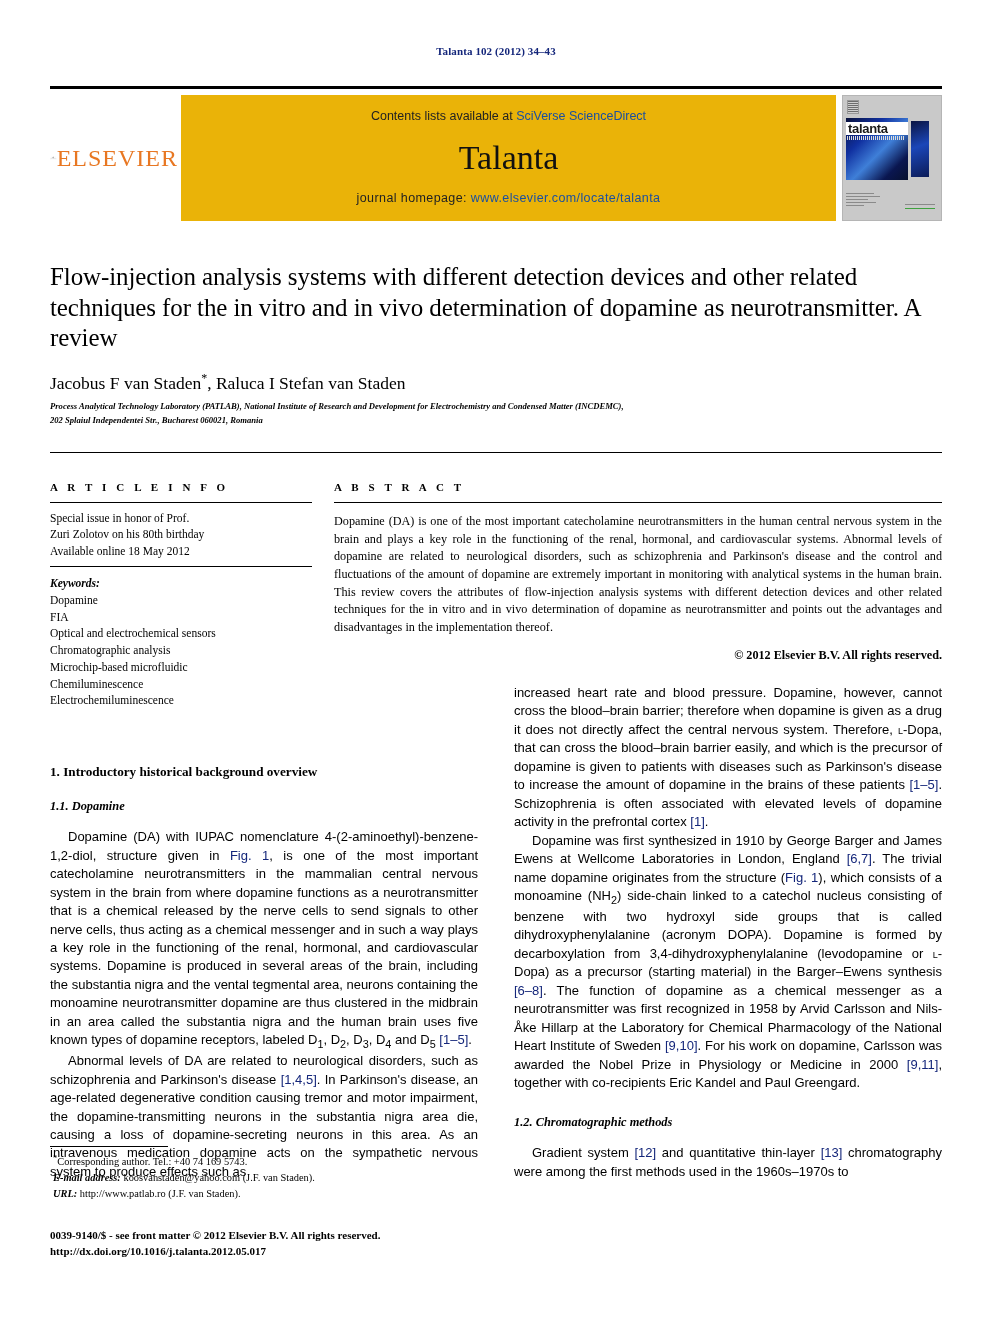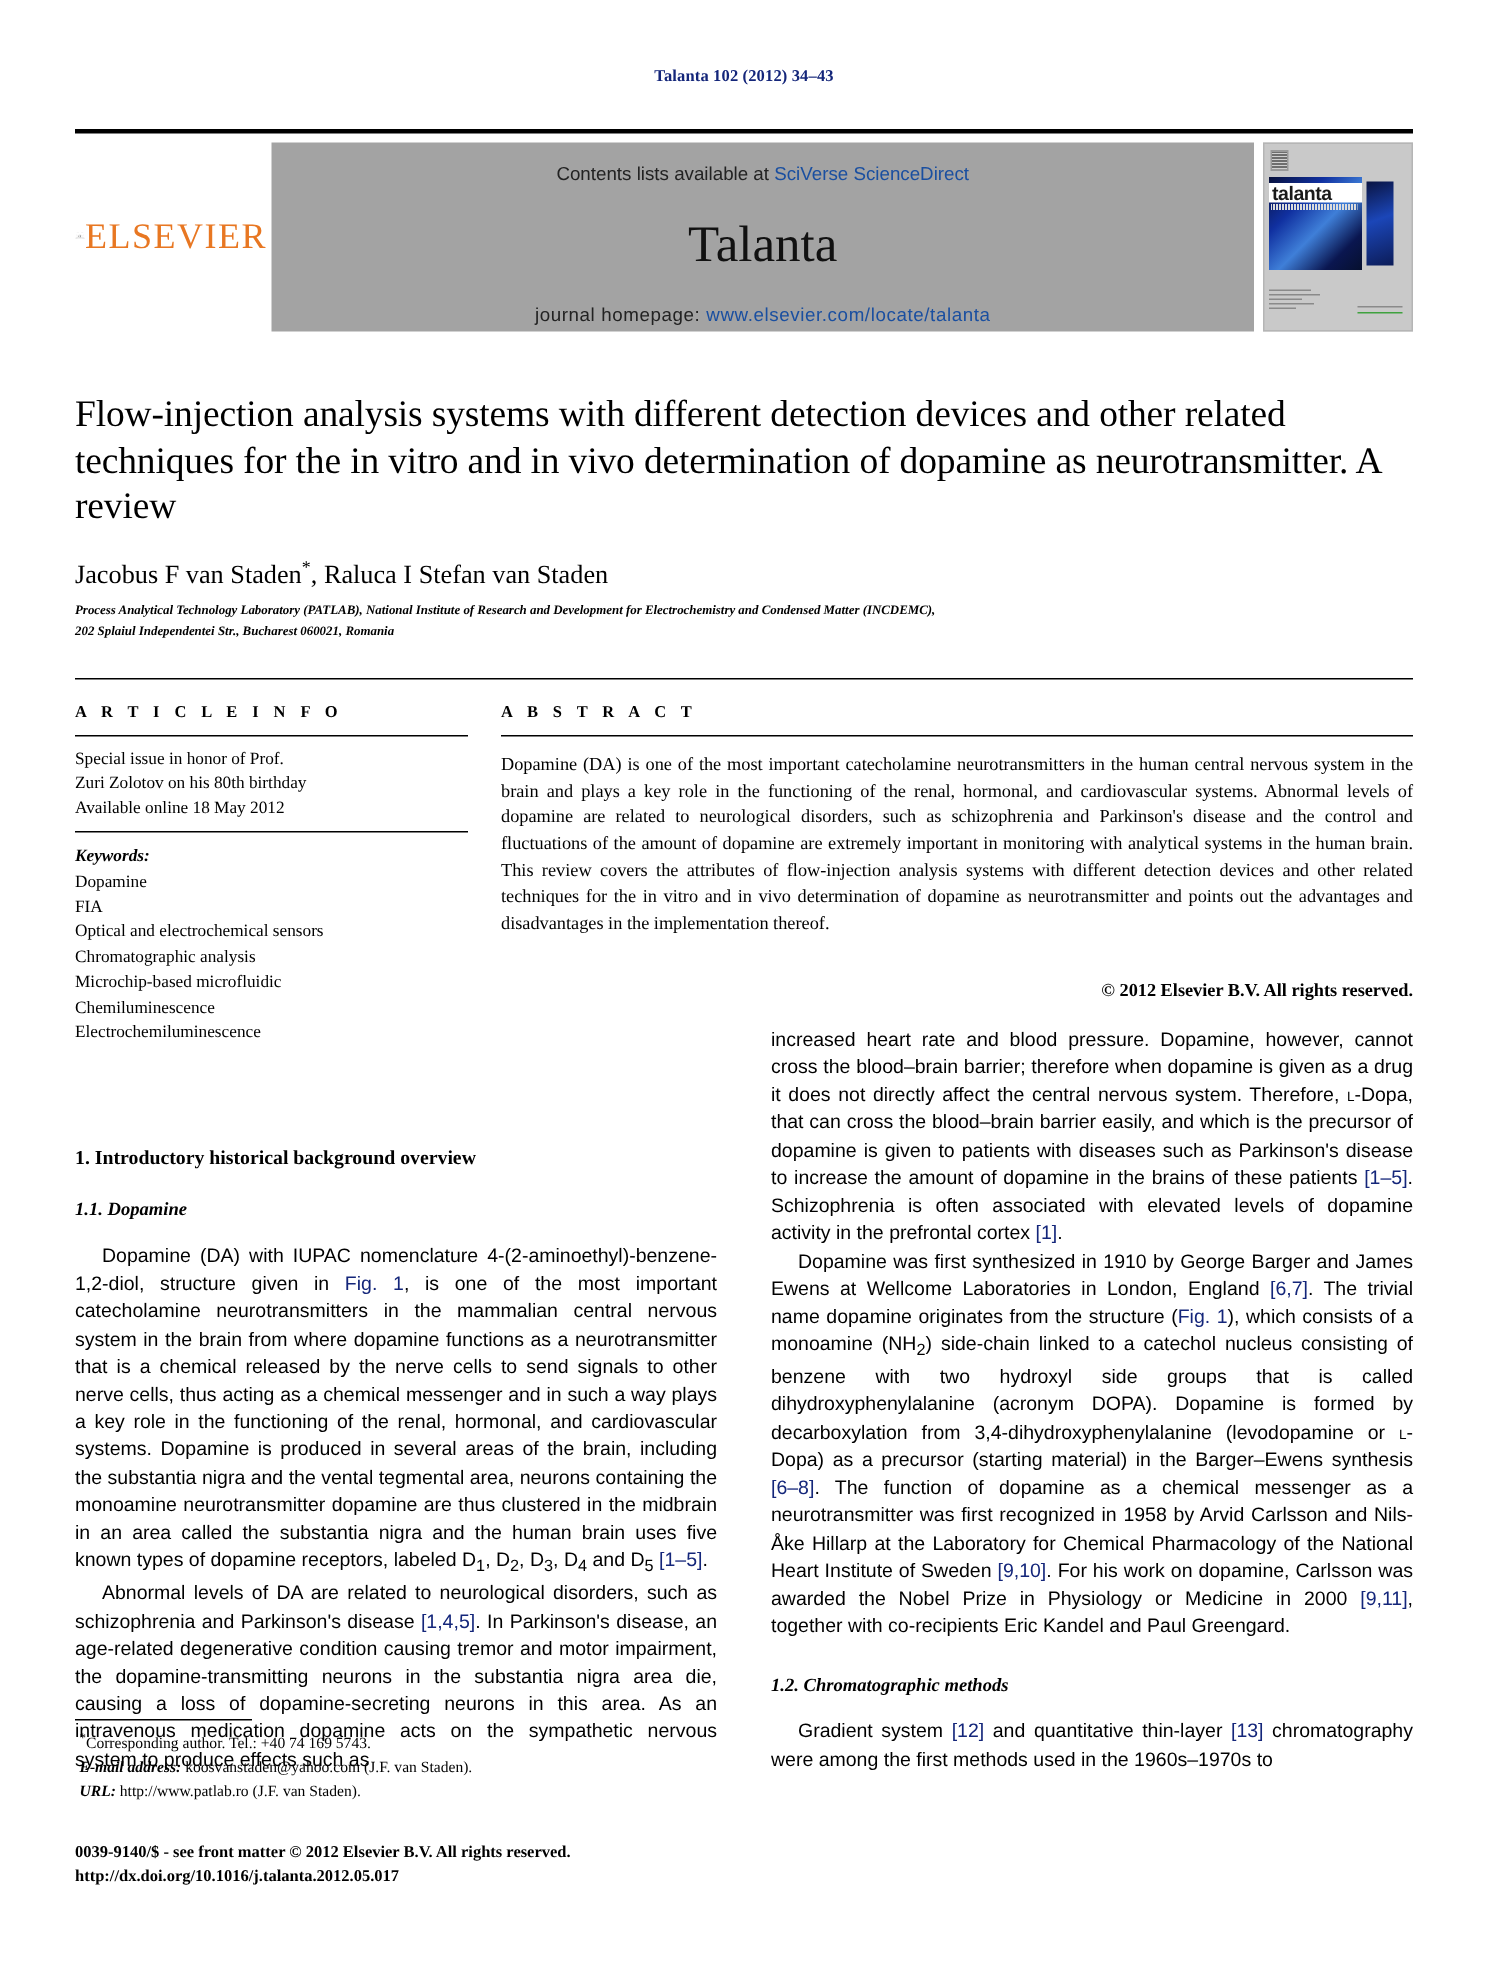--- a/index.html
+++ b/index.html
@@ -57,26 +57,26 @@
   .elsevier-word {
     font-family: "Liberation Serif", serif;
     color: #e87722;
     font-size: 24px;
     letter-spacing: 1px;
     line-height: 1;
     margin-top: 1px;
   }
   .jcenter {
     flex: 1 1 auto;
-    background: #a3a3a3;
+    background: #eab308;
     display: flex;
     flex-direction: column;
     align-items: center;
     justify-content: space-between;
-    padding: 14px 0 4px 0;
+    padding: 14px 0 16px 0;
     margin-left: 3px;
   }
   .contents-line {
     font-family: "Liberation Sans", sans-serif;
     font-size: 12.5px;
     color: #222;
   }
   .contents-line .sd {
     color: #1a4fa0;
   }
@@ -197,21 +197,21 @@
     color: #000;
   }
 
   
   .info-abstract {
     position: absolute;
     left: 50px;
     top: 452px;
     width: 892px;
     border-top: 1.5px solid #000;
-    padding-top: 16px;
+    padding-top: 28px;
     display: flex;
   }
   .col-info { width: 262px; flex: 0 0 262px; }
   .col-gap  { width: 22px; flex: 0 0 22px; }
   .col-abs  { flex: 1 1 auto; }
 
   .sec-head {
     font-family: "Liberation Serif", serif;
     font-weight: bold;
     font-size: 11px;
@@ -238,21 +238,21 @@
     font-size: 12.2px;
     line-height: 1.45;
     text-align: justify;
     padding-top: 10px;
   }
   .copyright {
     text-align: right;
     font-family: "Liberation Serif", serif;
     font-size: 12.2px;
     font-weight: bold;
-    margin-top: 28px;
+    margin-top: 11px;
   }
 
   
   .body-cols {
     position: absolute;
     left: 50px;
     top: 684px;
     width: 892px;
     display: flex;
     align-items: flex-end;

